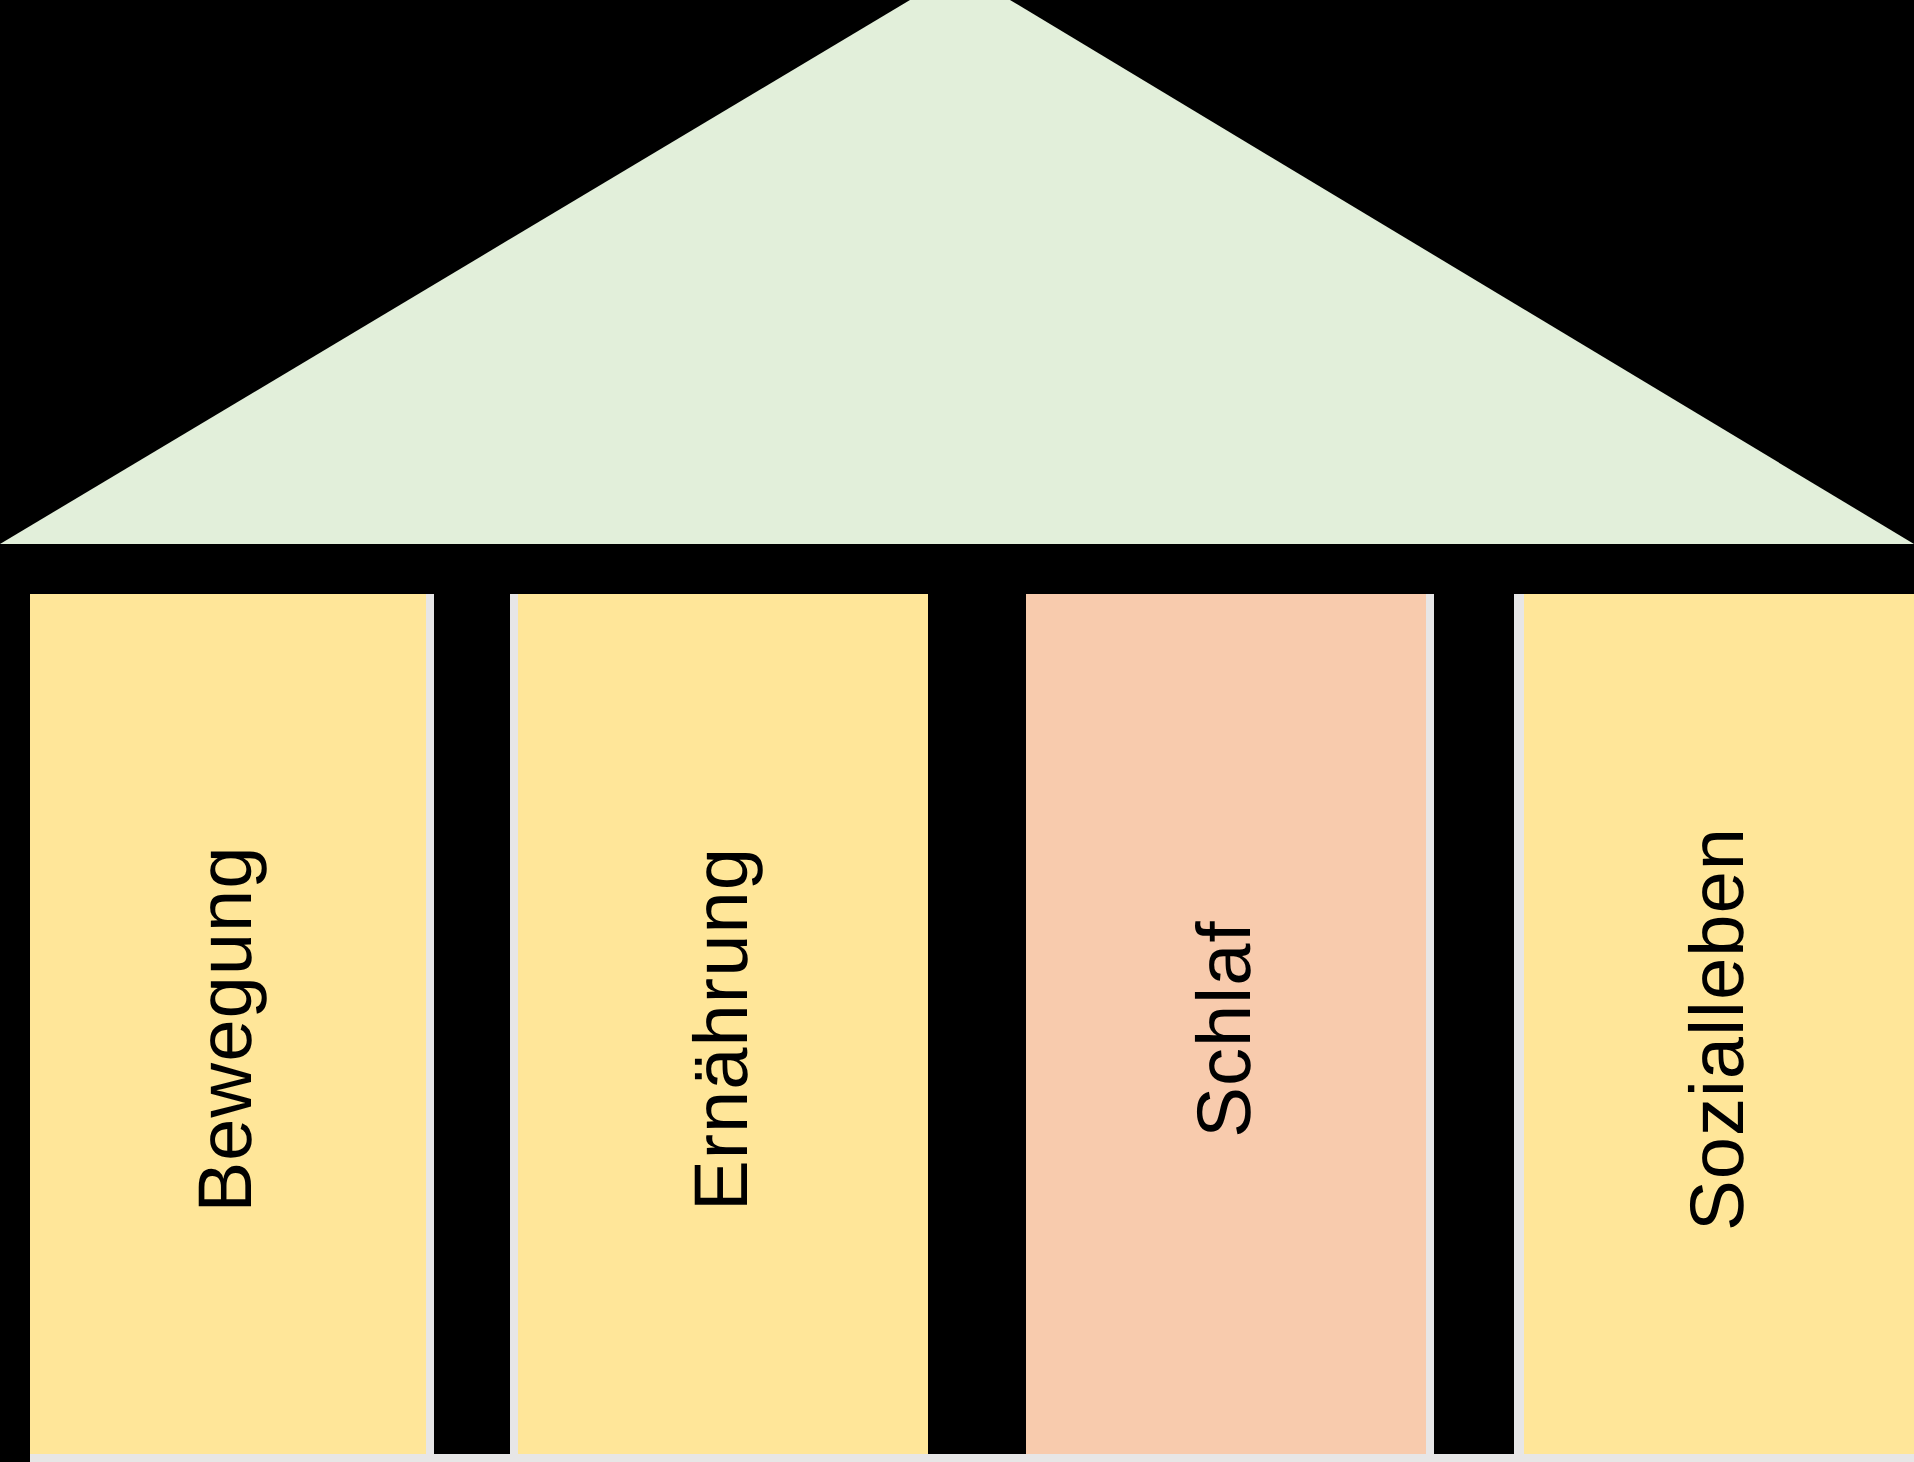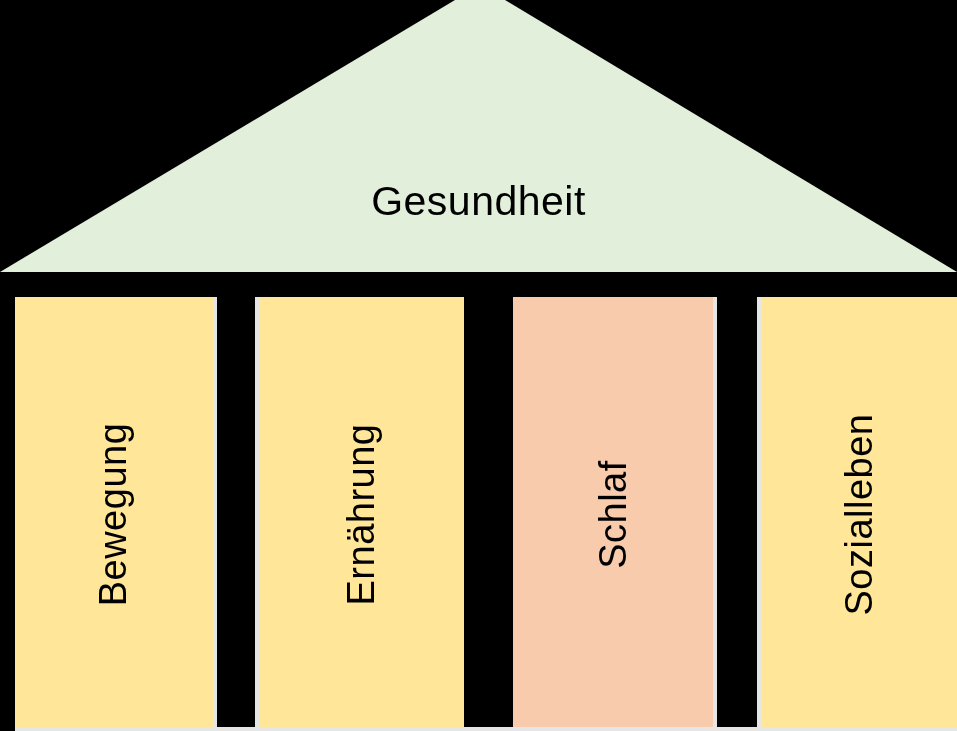--- a/index.html
+++ b/index.html
@@ -72,21 +72,20 @@
     height: 4px;
   }
 </style>
 </head>
 <body>
 
 <div class="canvas" style="background: rgb(0, 0, 0);">
 
   <div class="roof" style="background: rgb(226, 239, 218);"></div>
 
-  <div class="roof-title">Gesundheit</div>
 
   <div class="architrave" style="background: rgb(0, 0, 0);"></div>
 
   <div class="pillar p1" style="background: rgb(255, 230, 153);">
     <span class="label">Bewegung</span>
   </div>
 
   <div class="pillar p2" style="background: rgb(255, 230, 153);">
     <span class="label">Ernährung</span>
   </div>

